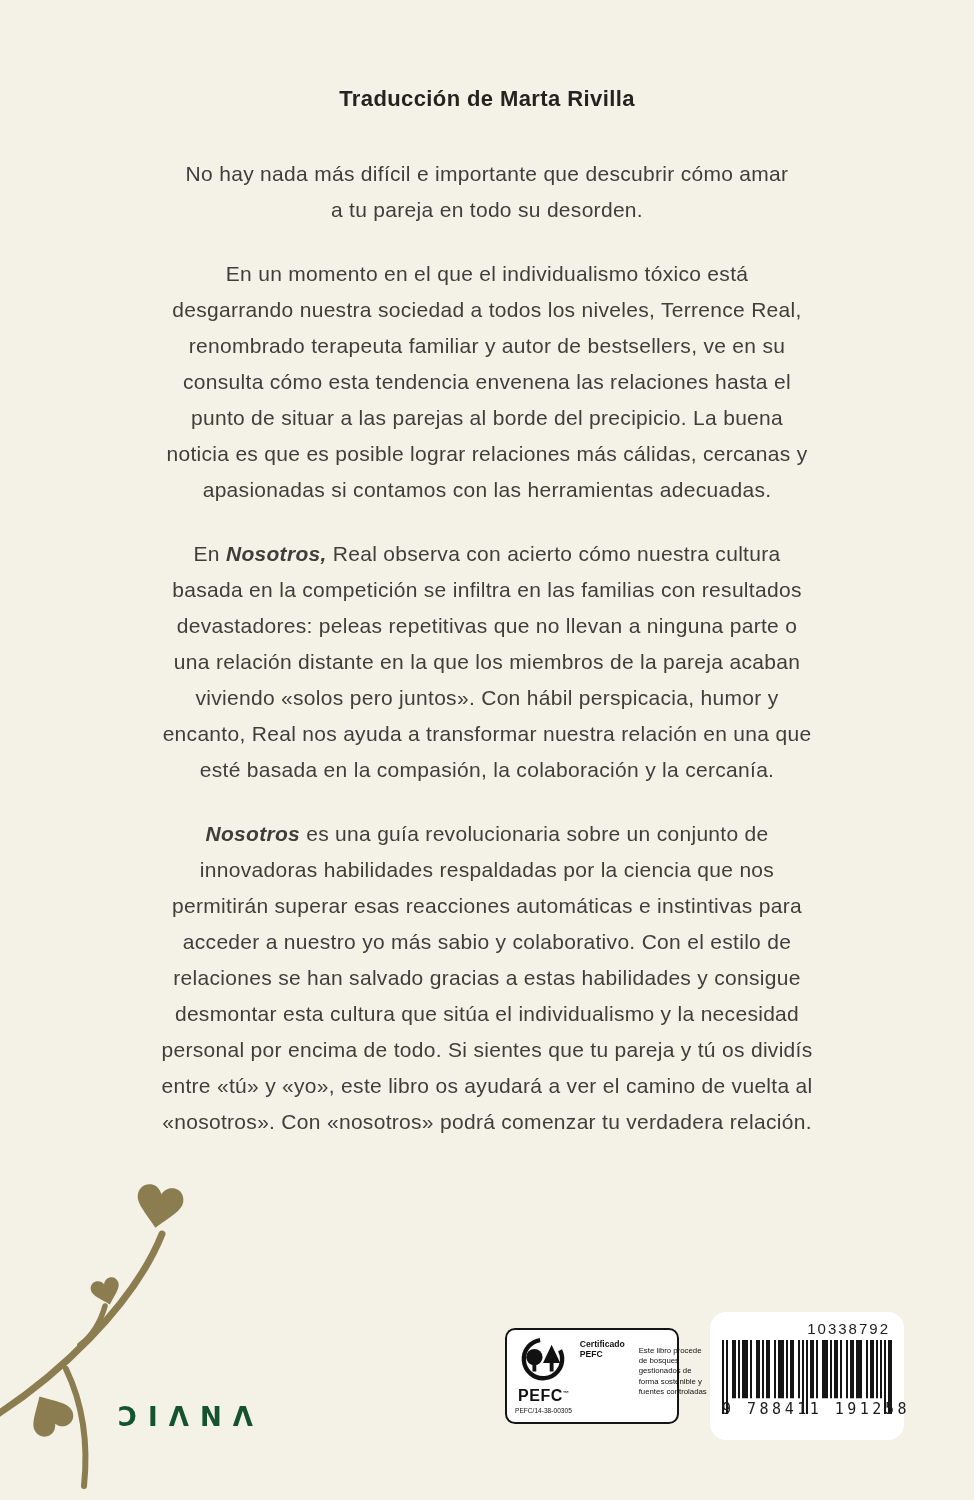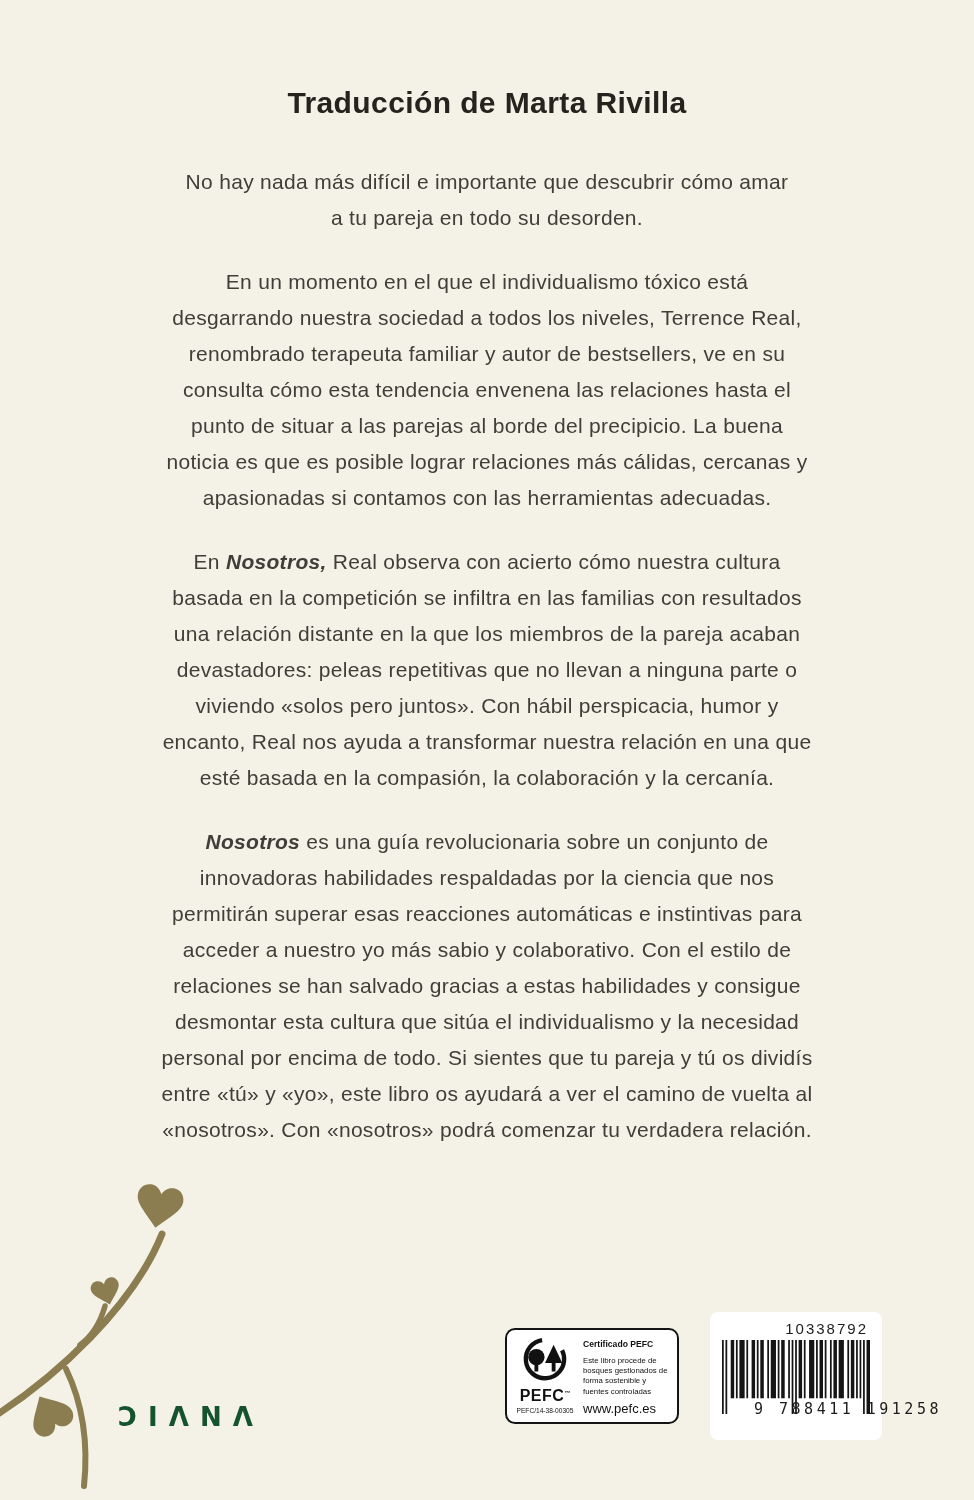--- a/index.html
+++ b/index.html
@@ -3,21 +3,21 @@
 <meta charset="utf-8">
 <style>
   html,body{margin:0;padding:0;}
   body{
     width:974px;height:1500px;position:relative;overflow:hidden;
     background:#f4f1e7;
     font-family:"Liberation Sans", sans-serif;
   }
   .content{padding-top:86px;text-align:center;}
   .translator{
-    font-size:30px;font-weight:700;color:#25231e;letter-spacing:.4px;
+    font-size:22px;font-weight:700;color:#25231e;letter-spacing:.4px;
     margin:0 0 44px 0;
   }
   .synopsis{width:840px;margin:0 auto;}
   .paragraph{margin:0 0 28px 0;font-size:21px;line-height:36px;color:#403e38;letter-spacing:.3px;}
   .paragraph .line{white-space:nowrap;}
   .paragraph em{font-style:italic;font-weight:bold;}
 
   
   .branch{position:absolute;left:-4px;top:1182px;}
   .publisher{
@@ -28,38 +28,37 @@
 
   .pefc-box{
     position:absolute;left:505px;top:1328px;width:174px;height:96px;
     background:#ffffff;border:2px solid #141414;border-radius:10px;
     box-sizing:border-box;display:flex;padding:7px 8px 6px 8px;color:#111;
   }
   .pefc-left{width:66px;display:flex;flex-direction:column;align-items:center;}
   .pefc-word{font-weight:700;font-size:16px;letter-spacing:.5px;line-height:16px;margin-top:2px;}
   .pefc-word sup{font-size:6px;letter-spacing:0;}
   .pefc-code{font-size:6.6px;margin-top:3px;white-space:nowrap;}
-  .pefc-right{flex:1;display:flex;flex-direction:column;text-align:left;padding-left:8px;padding-top:2px;}
+  .pefc-right{flex:1;display:flex;flex-direction:row;text-align:left;padding-left:8px;padding-top:2px;}
   .pefc-title{font-size:8.6px;font-weight:700;}
   .pefc-desc{font-size:7.8px;line-height:10.2px;margin-top:7px;width:86px;}
   .pefc-url{font-size:13px;margin-top:auto;}
 
   .barcode-label{
-    position:absolute;left:710px;top:1312px;width:172px;height:128px;
-    background:#ffffff;border-radius:8px;box-sizing:border-box;
+    position:absolute;left:710px;top:1312px;width:194px;height:128px;
+    background:#ffffff;border-radius:16px;box-sizing:border-box;
     padding:8px 12px 6px 12px;color:#1c1c1c;
   }
   .bc-number{text-align:right;font-size:15px;letter-spacing:2px;padding-right:2px;}
   .bc-bars{height:74px;margin-top:3px;}
   .bc-bars svg{display:block;width:100%;height:100%;}
   .bc-isbn{
     font-family:"DejaVu Sans Mono", monospace;
     font-size:15px;letter-spacing:3.5px;margin-top:-14px;
     white-space:nowrap;
-    padding-left:32px;
   }
 </style>
 </head>
 <body>
 
 <div class="content">
   <div class="translator">Traducción de Marta Rivilla</div>
   <div class="synopsis">
       <div class="paragraph">
         <div class="line"><span>No hay nada más difícil e importante que descubrir cómo amar</span></div>
@@ -70,22 +69,22 @@
         <div class="line"><span>desgarrando nuestra sociedad a todos los niveles, Terrence Real,</span></div>
         <div class="line"><span>renombrado terapeuta familiar y autor de bestsellers, ve en su</span></div>
         <div class="line"><span>consulta cómo esta tendencia envenena las relaciones hasta el</span></div>
         <div class="line"><span>punto de situar a las parejas al borde del precipicio. La buena</span></div>
         <div class="line"><span>noticia es que es posible lograr relaciones más cálidas, cercanas y</span></div>
         <div class="line"><span>apasionadas si contamos con las herramientas adecuadas.</span></div>
       </div>
       <div class="paragraph">
         <div class="line"><span>En </span><em>Nosotros,</em><span> Real observa con acierto cómo nuestra cultura</span></div>
         <div class="line"><span>basada en la competición se infiltra en las familias con resultados</span></div>
+        <div class="line"><span>devastadores: peleas repetitivas que no llevan a ninguna parte o</span></div>
         <div class="line"><span>una relación distante en la que los miembros de la pareja acaban</span></div>
-        <div class="line"><span>devastadores: peleas repetitivas que no llevan a ninguna parte o</span></div>
         <div class="line"><span>viviendo «solos pero juntos». Con hábil perspicacia, humor y</span></div>
         <div class="line"><span>encanto, Real nos ayuda a transformar nuestra relación en una que</span></div>
         <div class="line"><span>esté basada en la compasión, la colaboración y la cercanía.</span></div>
       </div>
       <div class="paragraph">
         <div class="line"><em>Nosotros</em><span> es una guía revolucionaria sobre un conjunto de</span></div>
         <div class="line"><span>innovadoras habilidades respaldadas por la ciencia que nos</span></div>
         <div class="line"><span>permitirán superar esas reacciones automáticas e instintivas para</span></div>
         <div class="line"><span>acceder a nuestro yo más sabio y colaborativo. Con el estilo de</span></div>
         <div class="line"><span>relaciones se han salvado gracias a estas habilidades y consigue</span></div>

